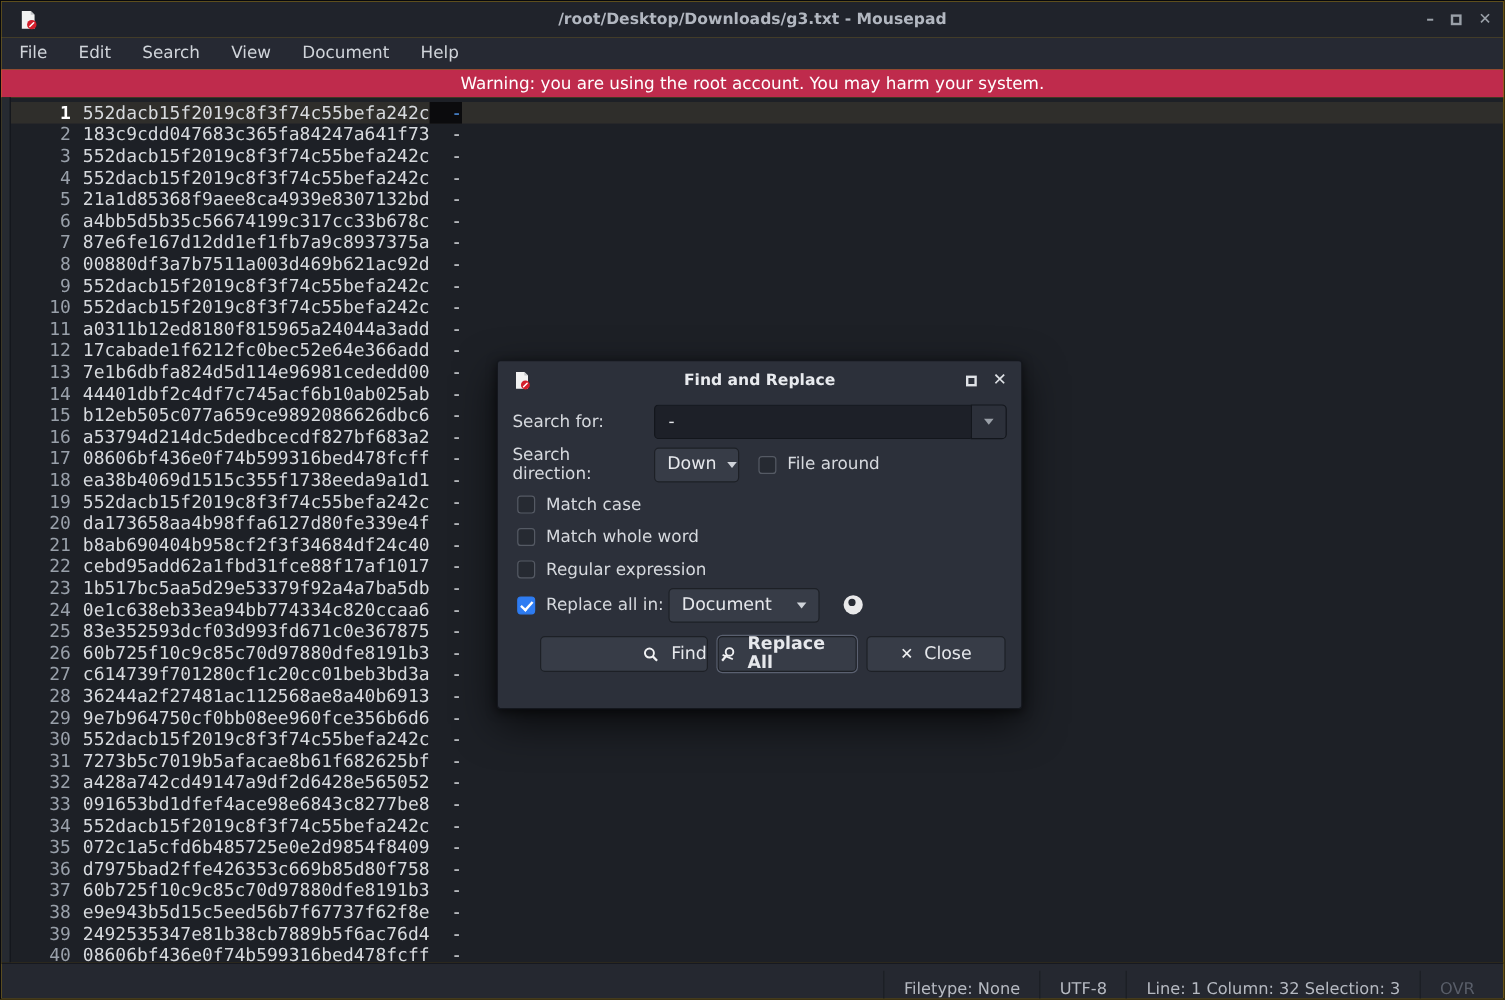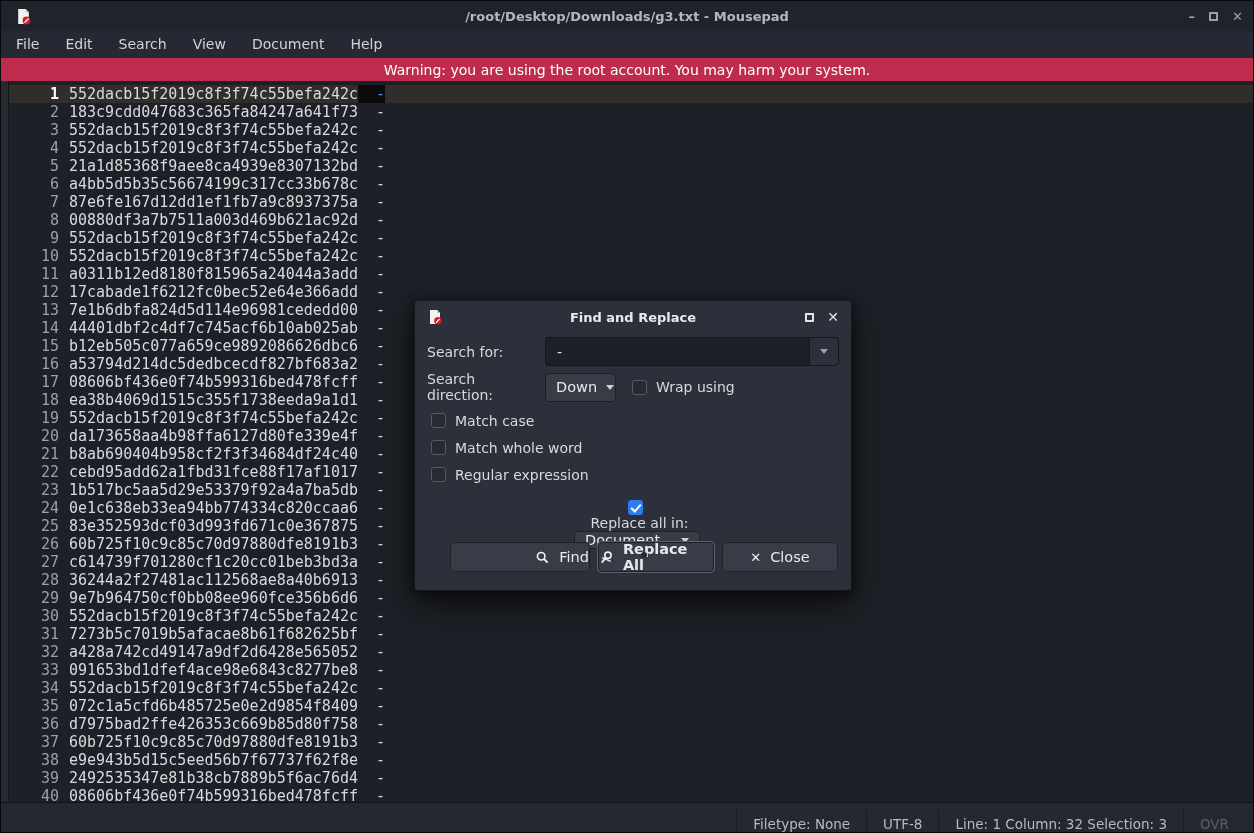--- a/index.html
+++ b/index.html
@@ -84,21 +84,21 @@
   .checkbox { width:15px; height:15px; border-radius:3px; background:#262a32;
               border:1px solid #555a64; flex:none; position:relative; }
   .checkbox.checked { background:#2e7cf2; border-color:#2e7cf2; }
   .checkbox.checked::after { content:""; position:absolute; left:4px; top:1px; width:4px; height:8px;
               border:solid #ffffff; border-width:0 2px 2px 0; transform:rotate(42deg); }
   .chk-label { color:#d6d9de; font-size:14px; margin-left:9px; }
 
   .dir-row { margin-top:2px; margin-bottom:4px; }
   .wrap-box { display:flex; align-items:center; margin-left:16px; }
 
-  .ra-row { display:flex; align-items:center; height:32px; margin-left:4px; margin-top:12px;flex-direction:column; }
+  .ra-row { display:flex; align-items:center; height:32px; margin-left:4px; margin-top:0; }
   .record-icon { width:16px; height:16px; border-radius:50%; background:#e9e9ea;
                  margin-left:20px; position:relative; }
   .record-icon::after { content:""; position:absolute; left:4px; top:3px; width:6px; height:6px;
                  border-radius:50%; background:#272b34; }
 
   .btn-row { display:flex; justify-content:flex-end; gap:8px; margin-top:10px; padding-right:1px; }
   .action-btn { height:30px; gap:9px; }
   .btn-find { width:140px;justify-content:flex-end; }
   .btn-replace-all { width:116px; box-shadow:0 0 0 1px #5a6070;font-weight:bold; }
   .btn-close { width:116px; }
@@ -222,21 +222,21 @@
 
 
       <div class="frow dir-row">
         <span class="flabel">Search direction:</span>
         <div class="btn dd-btn dd-down">
           <span>Down</span>
           <span class="caret" style="border-top-color:#cfd3d9"></span>
         </div>
         <div class="wrap-box">
           <span class="checkbox"></span>
-          <span class="chk-label">Wrap using</span>
+          <span class="chk-label">File around</span>
         </div>
       </div>
 
       <div class="chk-row">
         <span class="checkbox"></span>
         <span class="chk-label">Match case</span>
       </div>
       <div class="chk-row">
         <span class="checkbox"></span>
         <span class="chk-label">Match whole word</span>

